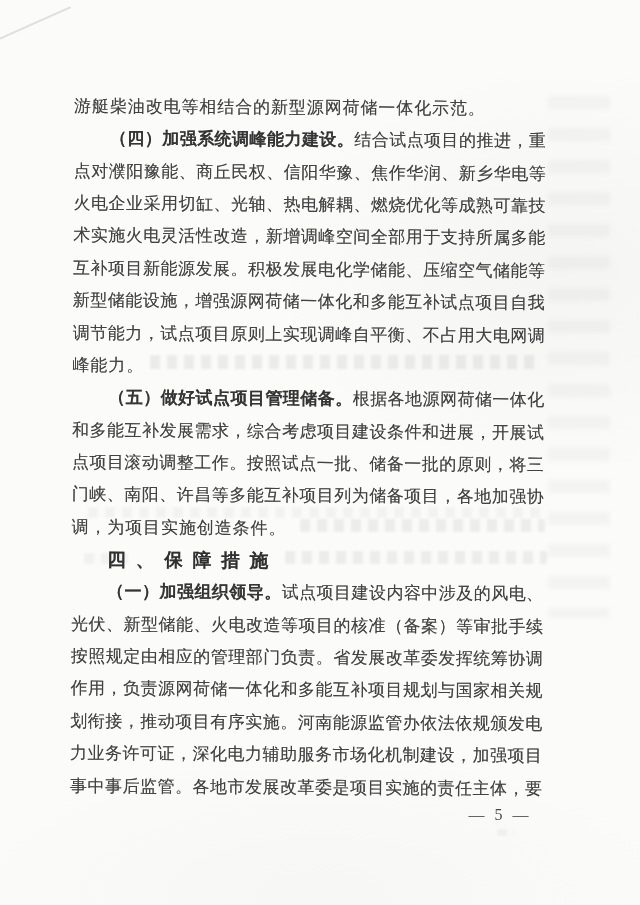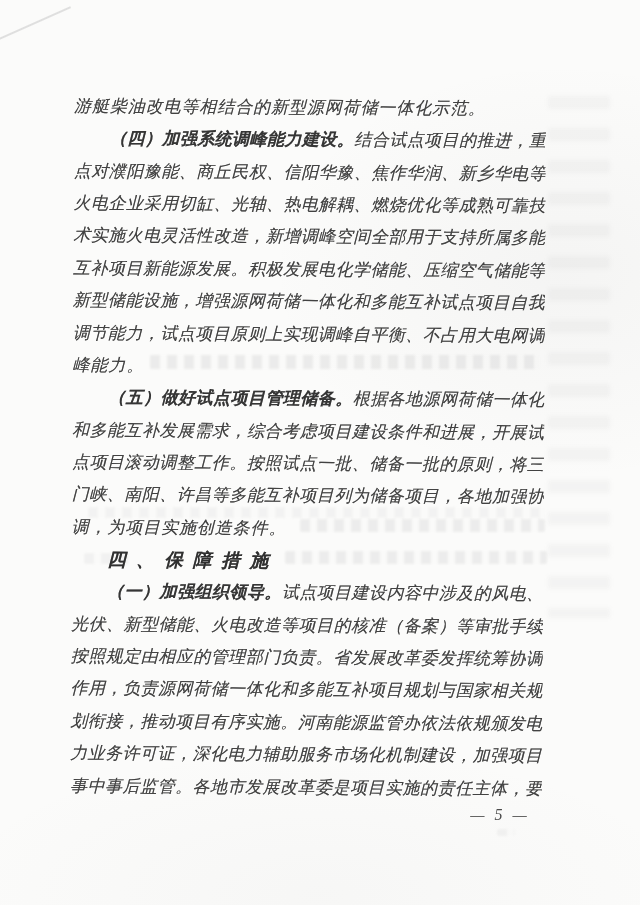--- a/index.html
+++ b/index.html
@@ -8,21 +8,20 @@
     background: #ffffff;
     overflow: hidden;
   }
   .sheet {
     position: absolute; inset: 0;
     width: 640px; height: 905px;
     background:
       radial-gradient(ellipse 420px 300px at 88% 30%, rgba(120,120,120,0.05), rgba(0,0,0,0) 70%),
       radial-gradient(ellipse 500px 200px at 50% 99%, rgba(140,140,140,0.04), rgba(0,0,0,0) 75%),
       #fbfbfa;
-    font-style: italic;
   }
   
   .textblock {
     position: absolute;
     left: 72px; top: 92px; width: 472px;
     transform: rotate(0.35deg);
     transform-origin: 50% 50%;
     font-family: "Liberation Serif", "DejaVu Serif", serif;
     font-size: 17px;
     color: #424242;

